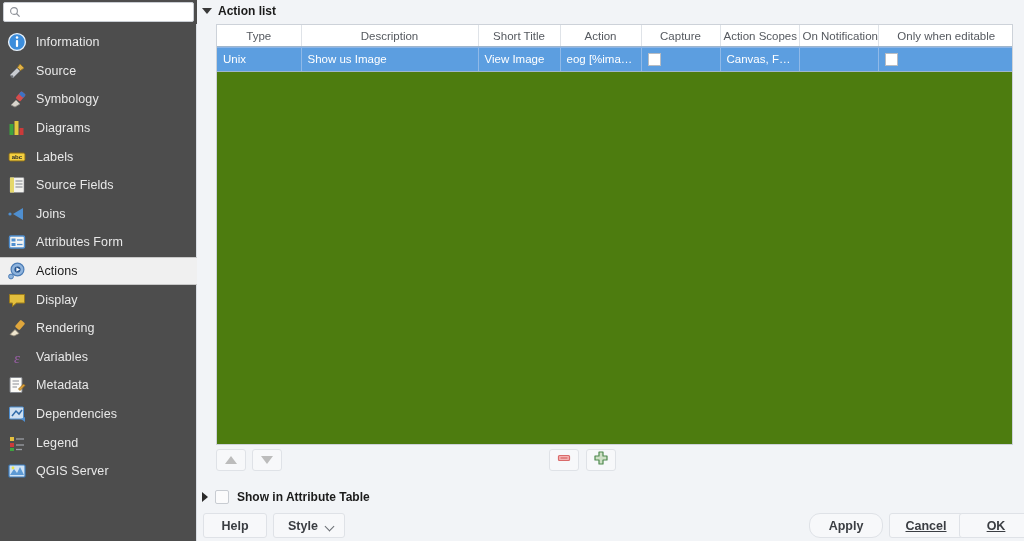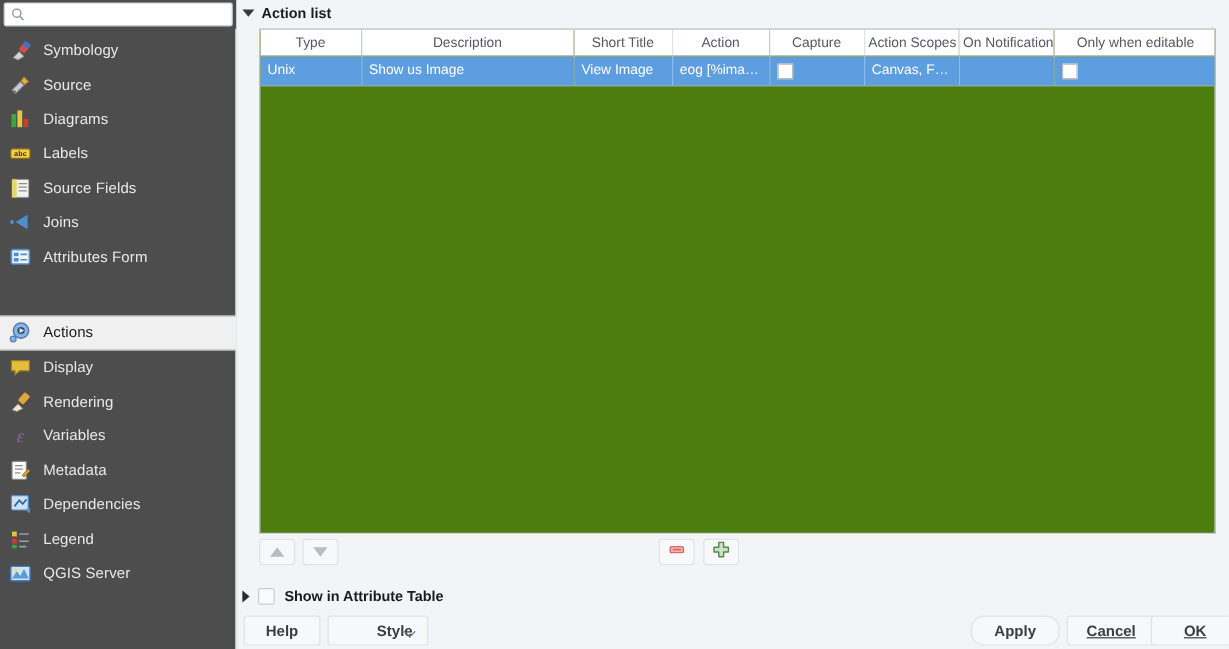--- a/index.html
+++ b/index.html
@@ -83,21 +83,20 @@
     flex: 0 0 22px;
     display: flex;
     align-items: center;
     justify-content: center;
   }
   .nav-item.selected {
     background: #f0f0f0;
     color: #1a1a1a;
     border-top: 1px solid #c8c8c8;
     border-bottom: 1px solid #c8c8c8;
-    margin-top: 35px;
   }
 
   
   #main {
     position: absolute;
     left: 197px; top: 0;
     width: 827px;
     height: 541px;
     background: #f2f4f7;
   }
@@ -260,21 +259,21 @@
     font-size: 12.5px;
     color: #3a3d42;
     display: flex;
     align-items: center;
     justify-content: center;
     cursor: default;
     font-family: "Liberation Sans", sans-serif;
     font-weight: bold;
   }
   #btn-help  { left: 6px;   top: 2px; width: 64px; }
-  #btn-style { left: 76px;  top: 2px; width: 84px; justify-content: center; padding-left: 28px; }
+  #btn-style { left: 76px;  top: 2px; width: 72px; justify-content: flex-start; padding-left: 14px; }
   #btn-apply { left: 612px; top: 2px; width: 74px; border-radius: 11px; }
   #btn-cancel{ left: 692px; top: 2px; width: 74px; }
   #btn-ok    { left: 762px; top: 2px; width: 74px; }
   .chev {
     position: absolute;
     right: 11px;
     top: 9px;
     width: 7px; height: 7px;
     border-right: 1.6px solid #6a6e74;
     border-bottom: 1.6px solid #6a6e74;
@@ -296,41 +295,51 @@
             <circle cx="5" cy="5" r="3.4" fill="none" stroke="#8d9198" stroke-width="1.1"></circle>
             <line x1="7.5" y1="7.5" x2="10.6" y2="10.6" stroke="#8d9198" stroke-width="1.2"></line>
           </svg>
         </span>
         <input id="search-input" type="text" placeholder="" style="">
       </div>
     </div>
 
     <div id="nav-list">
 
+      <div class="nav-item">
+        <span class="nav-ico">
+          <svg width="20" height="20" viewBox="0 0 20 20">
+            <circle cx="10" cy="10" r="8.4" fill="#3c8ddb" stroke="#e9f2fb" stroke-width="1.4"></circle>
+            <circle cx="10" cy="5.6" r="1.25" fill="#ffffff"></circle>
+            <rect x="8.9" y="8" width="2.2" height="7" rx="1" fill="#ffffff"></rect>
+          </svg>
+        </span>
+        <span>Information</span>
+      </div>
+
+      <div class="nav-item">
+        <span class="nav-ico">
+          <svg width="20" height="20" viewBox="0 0 20 20">
+            <path d="M3 14 L10 7 L13 10 L6 17 Z" fill="#c9ccd1" stroke="#7d8189" stroke-width=".9"></path>
+            <path d="M13 3 L17 7 L13.5 9.5 L10.5 6.5 Z" fill="#e0b24b" stroke="#9a7722" stroke-width=".9"></path>
+            <circle cx="5" cy="15.5" r="1.3" fill="#6c7077"></circle>
+          </svg>
+        </span>
+        <span>Source</span>
+      </div>
 
       <div class="nav-item">
         <span class="nav-ico">
           <svg width="20" height="20" viewBox="0 0 20 20">
             <path d="M4 16 L9 11 L13 15 L8 18 Z" fill="#d8d4cc" stroke="#8d8a83" stroke-width=".8"></path>
             <rect x="11" y="3" width="6" height="9" rx="1.2" transform="rotate(40 14 7)" fill="#d74c4c"></rect>
             <rect x="11" y="3" width="6" height="4" rx="1.2" transform="rotate(40 14 7)" fill="#3c73c4"></rect>
           </svg>
         </span>
         <span>Symbology</span>
-      </div>
-
-      <div class="nav-item">
-        <span class="nav-ico">
-          <svg width="20" height="20" viewBox="0 0 20 20">
-            <path d="M3 14 L10 7 L13 10 L6 17 Z" fill="#c9ccd1" stroke="#7d8189" stroke-width=".9"></path>
-            <path d="M13 3 L17 7 L13.5 9.5 L10.5 6.5 Z" fill="#e0b24b" stroke="#9a7722" stroke-width=".9"></path>
-            <circle cx="5" cy="15.5" r="1.3" fill="#6c7077"></circle>
-          </svg>
-        </span>
-        <span>Source</span>
       </div>
 
       <div class="nav-item">
         <span class="nav-ico">
           <svg width="20" height="20" viewBox="0 0 20 20">
             <rect x="2.5" y="6" width="4" height="11" fill="#3fa33f"></rect>
             <rect x="7.5" y="3" width="4" height="14" fill="#e5c93c"></rect>
             <rect x="12.5" y="10" width="4" height="7" fill="#cc3a3a"></rect>
           </svg>
         </span>

